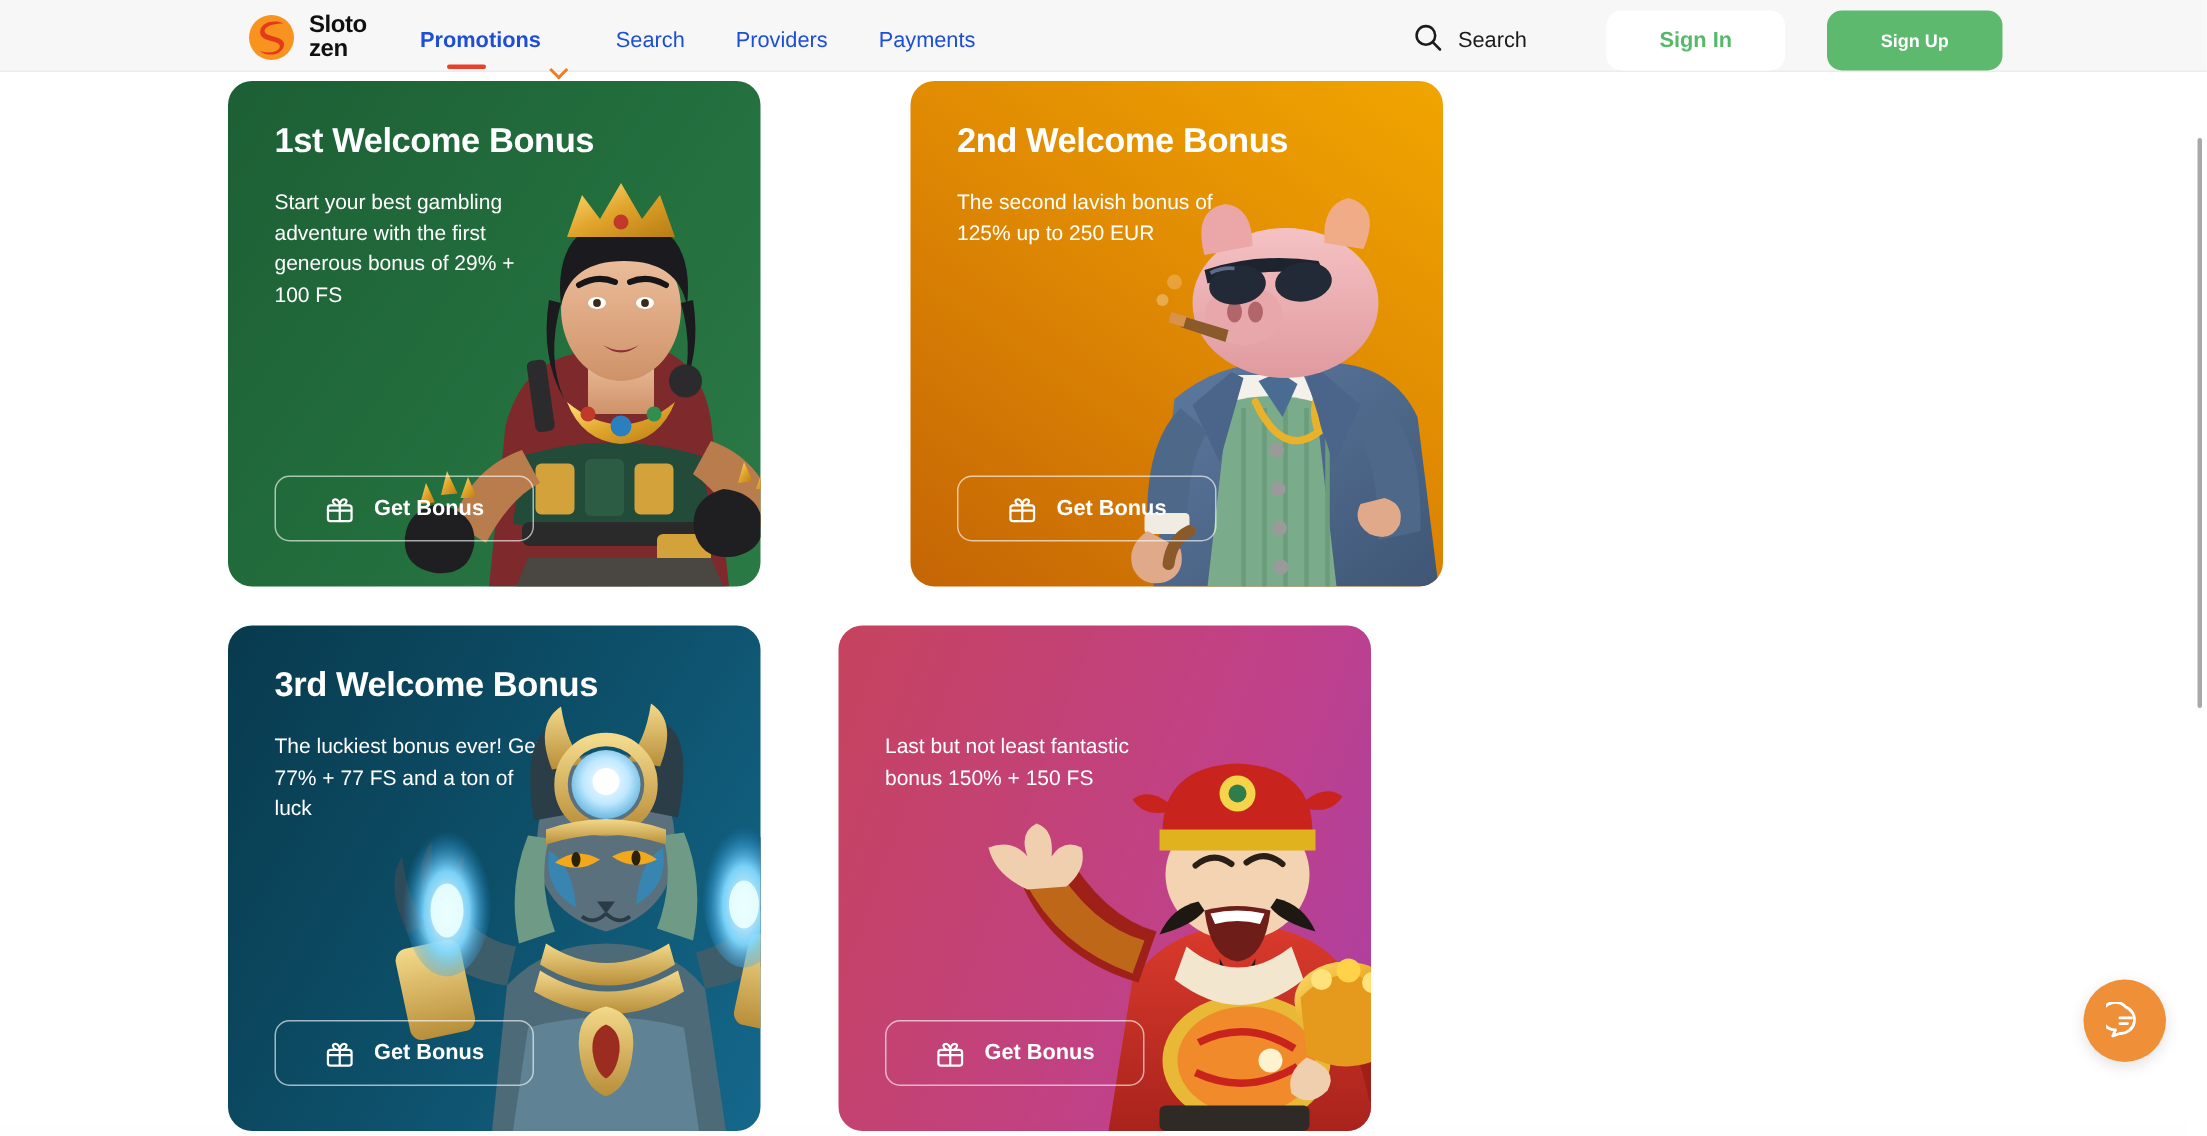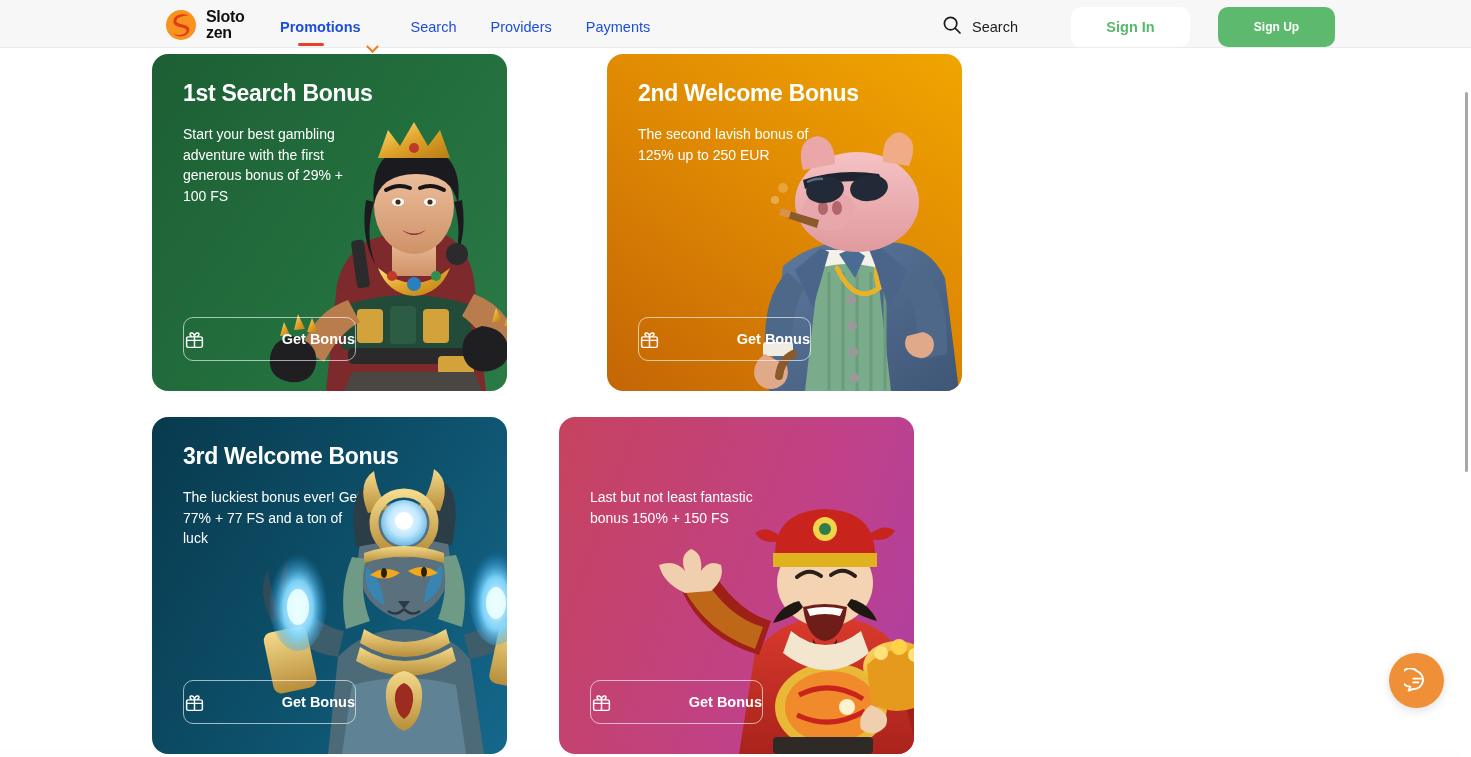--- a/index.html
+++ b/index.html
@@ -181,21 +181,21 @@
   }
   .card-btn {
     position: absolute;
     left: 31px; bottom: 30px;
     width: 173px; height: 44px;
     border-radius: 10px;
     border: 1px solid rgba(255,255,255,0.62);
     background: transparent;
     display: flex;
     align-items: center;
-    justify-content: space-between;
+    justify-content: center;
     gap: 12px;
     cursor: pointer;
     z-index: 3;
   }
   .card-btn-label {
     font-size: 14.5px;
     font-weight: 700;
     color: #ffffff;
   }
   .gift { width: 21px; height: 21px; display:block; }
@@ -318,21 +318,21 @@
     <button class="btn-signup">Sign Up</button>
   </div>
 
 </div>
 
 <div class="page">
 
   <div class="cards">
 
     <div class="card bg-1">
-      <div class="card-title">1st Search Bonus</div>
+      <div class="card-title">1st Welcome Bonus</div>
       <div class="card-desc">Start your best gambling adventure with the first generous bonus of 29% + 100 FS</div>
 
       <svg class="art" viewBox="0 0 355 337">
         <defs>
           <linearGradient id="g1skin" x1="0" y1="0" x2="0" y2="1">
             <stop offset="0" stop-color="#f0c5a4"></stop>
               <stop offset="1" stop-color="#cf9268"></stop>
           </linearGradient>
           <linearGradient id="g1gold" x1="0" y1="0" x2="1" y2="1">
             <stop offset="0" stop-color="#ffe27a"></stop>

